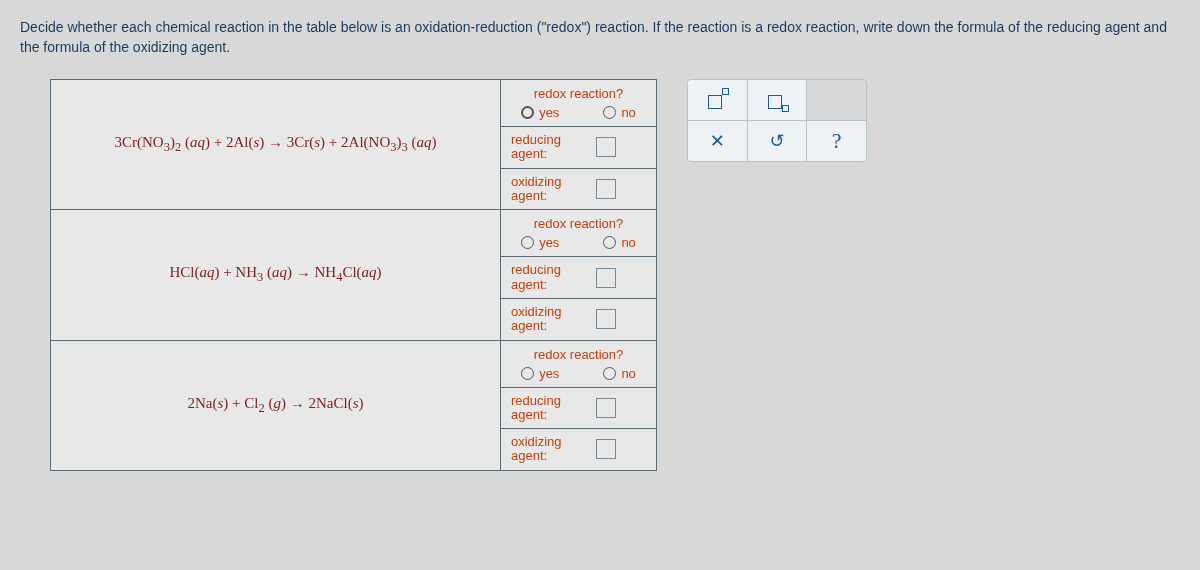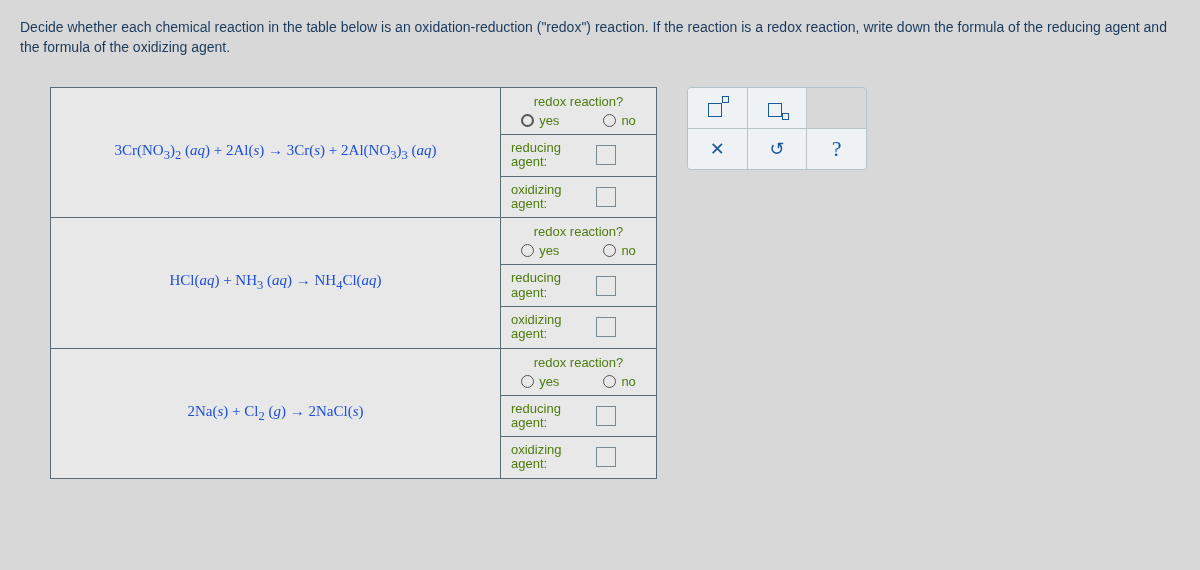--- a/index.html
+++ b/index.html
@@ -10,54 +10,54 @@
       height: 570px;
       padding: 18px 20px;
       color: #333;
       font-size: 14px;
       position: relative;
     }
     .instructions {
       color: #1a3a5c;
       font-size: 14px;
       line-height: 1.4;
-      margin-bottom: 30px;
+      margin-bottom: 22px;
     }
     .main-area {
       display: flex;
       align-items: flex-start;
       gap: 30px;
     }
     table.reactions {
       border-collapse: collapse;
       background: #e8e8e8;
       margin-left: 30px;
     }
     table.reactions td {
       border: 1px solid #5a6a75;
     }
     .eq-cell {
       width: 450px;
       padding: 10px 14px;
       text-align: center;
       font-family: 'Times New Roman', serif;
       font-size: 15px;
-      color: #1d4ed8;
+      color: #7f1d1d;
       vertical-align: middle;
     }
     .right-stack { padding: 0; }
     .inner-row {
       display: flex;
       align-items: center;
       justify-content: center;
       border-bottom: 1px solid #5a6a75;
       padding: 6px 10px;
       min-height: 38px;
       font-size: 13px;
-      color: #4d7c0f;
+      color: #c2410c;
     }
     .inner-row:last-child { border-bottom: none; }
     .radio-line { display: flex; gap: 44px; }
     .radio-opt {
       display: flex;
       align-items: center;
       gap: 5px;
       cursor: pointer;
     }
     .radio-circle {

